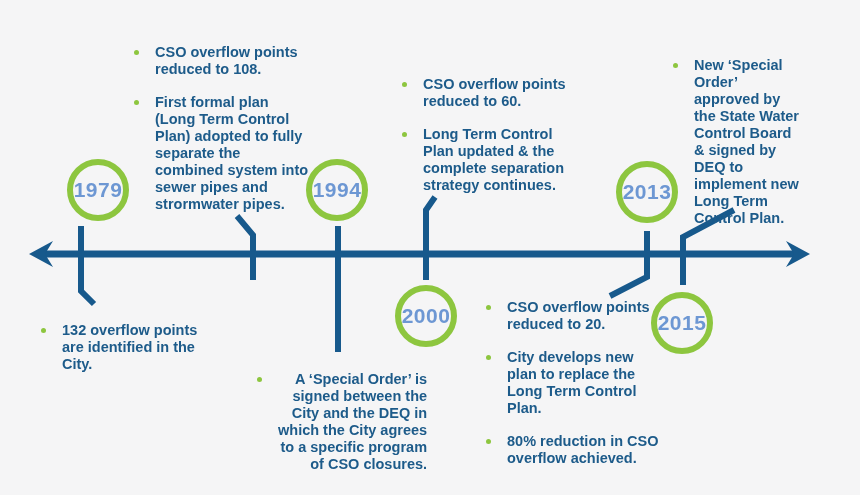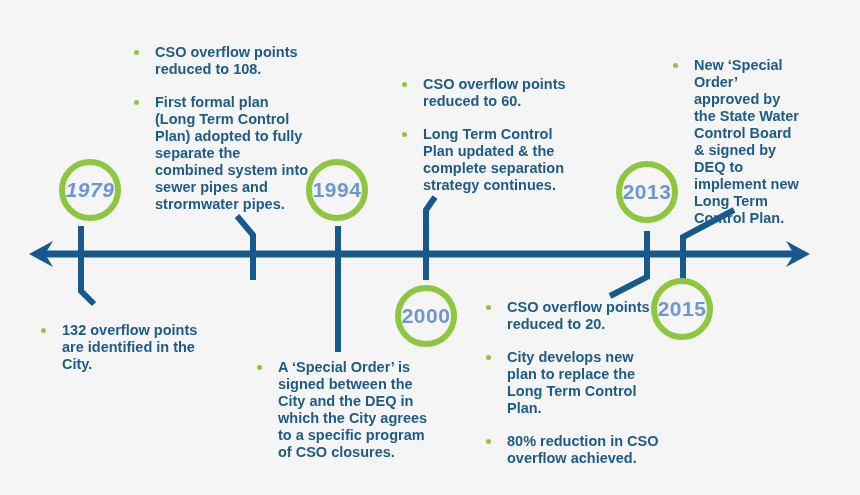--- a/index.html
+++ b/index.html
@@ -43,33 +43,33 @@
   .dot {
     flex: none;
     width: 5px; height: 5px;
     border-radius: 50%;
     background: #8dc63f;
     margin: 6px 16px 0 0;
   }
   .btext { white-space: pre-line; }
 
   
-  #c1979 { left: 59px;  top: 159px; font-style: italic; }
+  #c1979 { left: 67px;  top: 159px; }
   #c1989 { left: 224px; top: 284px; }
   #c1994 { left: 306px; top: 159px; }
   #c2000 { left: 395px; top: 285px; }
   #c2013 { left: 616px; top: 161px; }
-  #c2015 { left: 651px; top: 278px; }
+  #c2015 { left: 651px; top: 292px; }
 
   
   #n1989 { left: 134px; top: 44px;  }
   #n2000 { left: 402px; top: 76px;  }
   #n2015 { left: 673px; top: 37px; margin-top: 20px;  }
   #n1979 { left: 41px;  top: 310px; margin-top: 12px; }
-  #n1994 { left: 257px; top: 359px; }
+  #n1994 { left: 257px; top: 371px; text-align: right; }
   #n2013 { left: 486px; top: 299px; }
 </style>
 </head>
 <body>
 
 <div class="canvas">
 
   <svg class="axis-svg" viewBox="0 0 860 495">
 
     <line class="stroke" x1="42" y1="254" x2="794" y2="254" stroke-width="7"></line>

